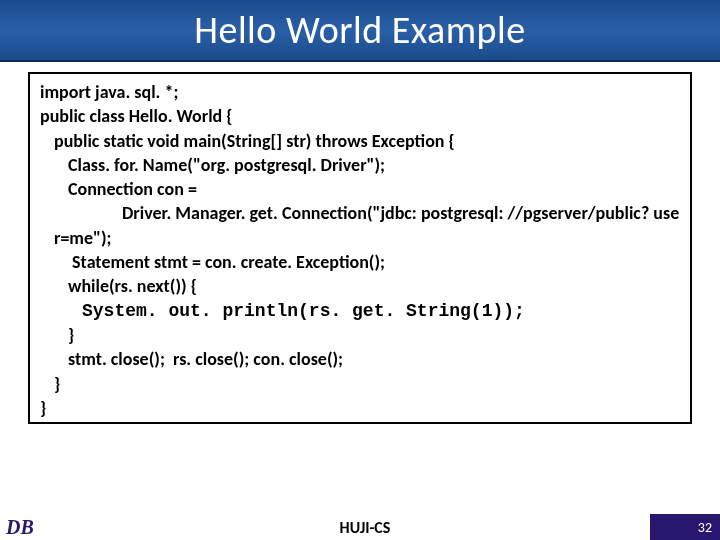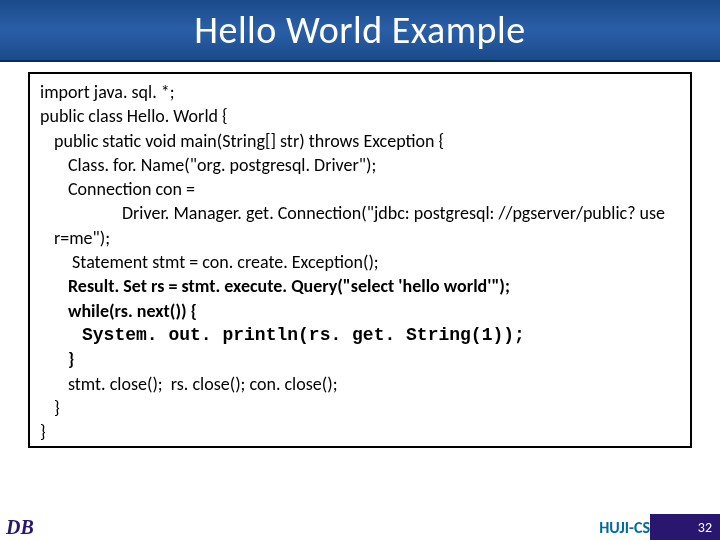--- a/index.html
+++ b/index.html
@@ -28,21 +28,21 @@
   }
   .code-box {
     margin: 10px 28px 0 28px;
     border: 2px solid #000;
     padding: 6px 10px 2px 10px;
     font-family: Calibri, Arial, sans-serif;
     font-size: 18px;
     line-height: 1.35;
     color: #000;
   }
-  .c-line { white-space: pre-wrap; }
+  .c-line { white-space: pre-wrap; font-weight: bold; }
   .i1 { padding-left: 14px; }
   .i2 { padding-left: 28px; }
   .i3 { padding-left: 42px; font-family: Liberation Mono, monospace; }
   .i4 { padding-left: 82px; }
   .bold { font-weight: 700; }
   .footer {
     position: absolute;
     bottom: 0;
     left: 0;
     width: 100%;
@@ -54,22 +54,22 @@
     color: #28166f;
     font-style: italic;
     font-weight: 700;
     font-size: 20px;
     font-family: "Times New Roman", serif;
     padding-left: 6px;
     width: 80px;
   }
   .footer-center {
     flex: 1;
-    text-align: right;
-    color: #0369a1;
+    text-align: center;
+    color: #000000;
     font-weight: 700;
     font-size: 16px;
   }
   .footer-right {
     width: 70px;
     text-align: right;
     color: #fff;
     background: #28166f;
     font-size: 14px;
     padding: 3px 8px 3px 0;
@@ -88,21 +88,20 @@
 
 <div class="code-box">
   <div class="c-line">import java. sql. *;</div>
   <div class="c-line">public class Hello. World {</div>
   <div class="c-line i1">public static void main(String[] str) throws Exception {</div>
   <div class="c-line i2">Class. for. Name("org. postgresql. Driver");</div>
   <div class="c-line i2">Connection con =</div>
   <div class="c-line i4">Driver. Manager. get. Connection("jdbc: postgresql: //pgserver/public? use</div>
   <div class="c-line i1">r=me");</div>
   <div class="c-line i2"> Statement stmt = con. create. Exception();</div>
-  <div class="c-line i2 bold">Result. Set rs = stmt. execute. Query("select 'hello world'");</div>
   <div class="c-line i2 bold">while(rs. next()) {</div>
   <div class="c-line i3 bold">System. out. println(rs. get. String(1));</div>
   <div class="c-line i2 bold">}</div>
   <div class="c-line i2">stmt. close();  rs. close(); con. close();</div>
   <div class="c-line i1">}</div>
   <div class="c-line">}</div>
 </div>
 
 <div class="footer">
   <div class="footer-left">DB</div>

